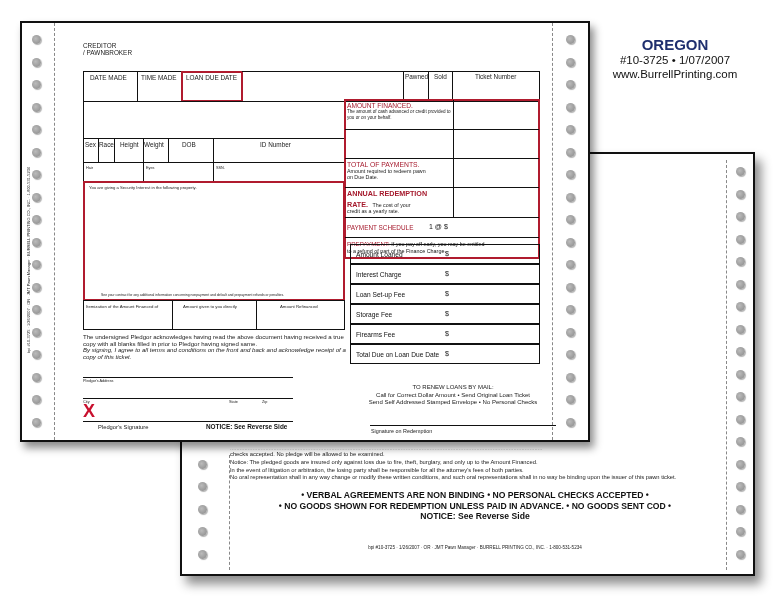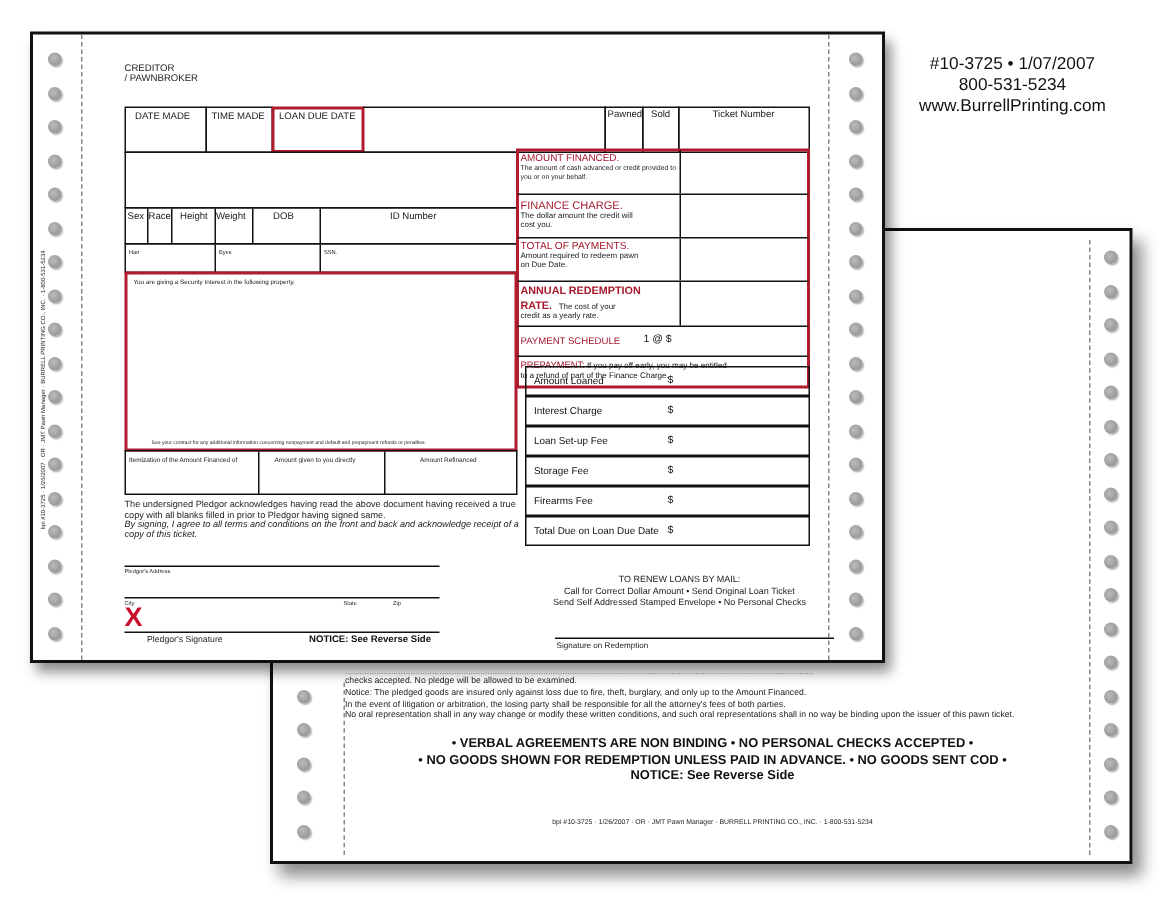--- a/index.html
+++ b/index.html
@@ -219,24 +219,20 @@
   <div class="box red" style="left:322px; top:76px; width:196px; height:160px; border-width:2px;"></div>
   <div class="abs" style="left:323px; top:77px; width:194px;">
     <div class="abs" style="left:0; top:0; width:194px; height:30px; border-bottom:1px solid #111;">
       <div class="abs" style="left:0; top:2px; width:108px; padding-left:2px;">
         <div class="fin-head" style="font-size:6.6px;">AMOUNT FINANCED.</div>
         <div class="fin-sub" style="font-size:4.6px; line-height:5.6px;">The amount of cash advanced or credit provided to you or on your behalf.</div>
       </div>
       <div class="abs" style="left:108px; top:0; width:86px; height:29px; border-left:1px solid #111;"></div>
     </div>
     <div class="abs" style="left:0; top:30px; width:194px; height:29px; border-bottom:1px solid #111;">
-      <div class="abs" style="left:0; top:2px; width:108px; padding-left:2px;">
-        <div class="fin-head">FINANCE CHARGE.</div>
-        <div class="fin-sub" style="width:80px; white-space:normal;">The dollar amount the credit will cost you.</div>
-      </div>
       <div class="abs" style="left:108px; top:0; width:86px; height:28px; border-left:1px solid #111;"></div>
     </div>
     <div class="abs" style="left:0; top:59px; width:194px; height:29px; border-bottom:1px solid #111;">
       <div class="abs" style="left:0; top:2px; width:108px; padding-left:2px;">
         <div class="fin-head" style="font-size:6.8px;">TOTAL OF PAYMENTS.</div>
         <div class="fin-sub" style="width:80px; white-space:normal;">Amount required to redeem pawn on Due Date.</div>
       </div>
       <div class="abs" style="left:108px; top:0; width:86px; height:28px; border-left:1px solid #111;"></div>
     </div>
     <div class="abs" style="left:0; top:88px; width:194px; height:30px; border-bottom:1px solid #111;">
@@ -310,16 +306,16 @@
       <span class="name">Firearms Fee</span>
       <span class="dollar">$</span>
     </div>
     <div class="fee-row" style="top: 321px; left: 328px;">
       <span class="name">Total Due on Loan Due Date</span>
       <span class="dollar">$</span>
     </div>
   </div>
 
 <div class="right-info">
+  <div class="state">OREGON</div>
   <div class="ri-line">#10-3725 • 1/07/2007</div>
-  <div class="ri-line">800-531-5234</div>
   <div class="ri-line">www.BurrellPrinting.com</div>
 </div>
 
 </body></html>

